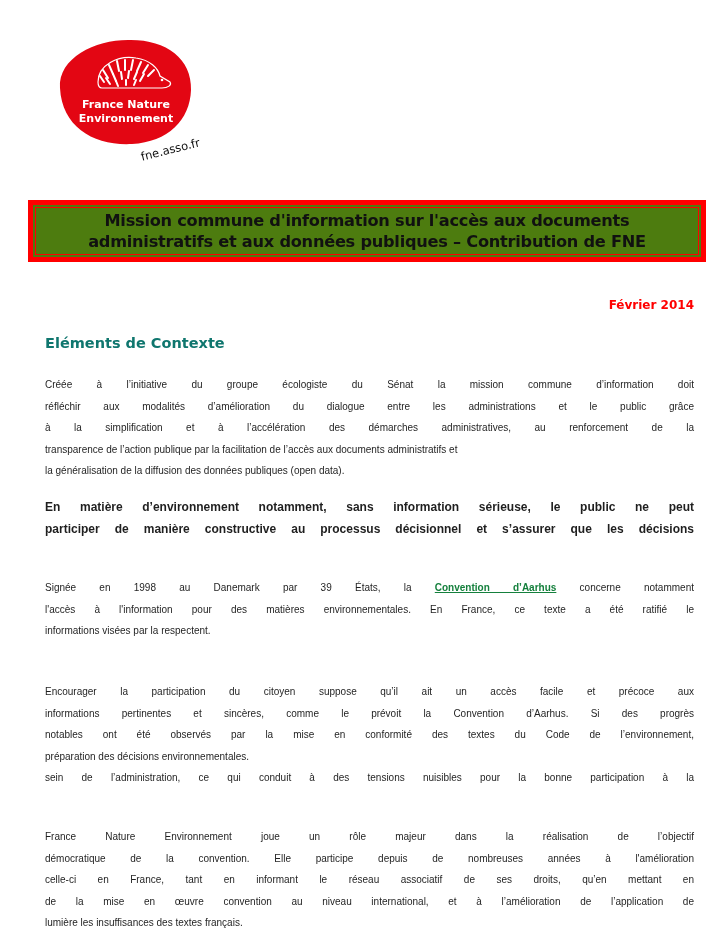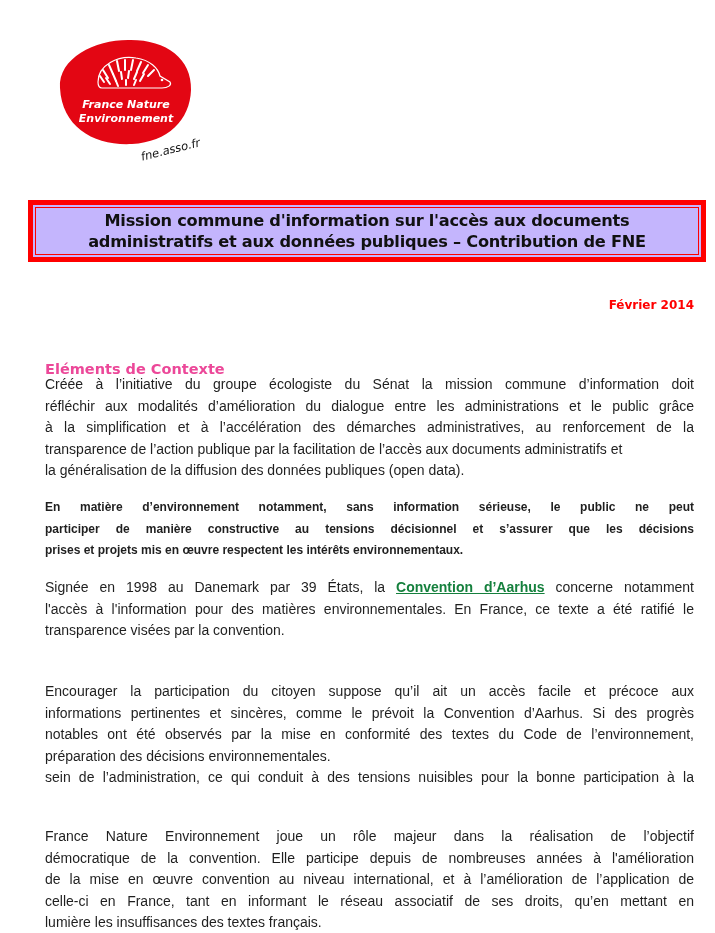--- a/index.html
+++ b/index.html
@@ -2,50 +2,50 @@
 <html><head>
 <meta charset="utf-8">
 <style>
   html, body { margin: 0; padding: 0; background: #ffffff; }
   body {
     width: 715px; height: 933px; position: relative; overflow: hidden;
     font-family: "DejaVu Sans", "Liberation Sans", sans-serif;
     color: #1a1a1a;
   }
   .logo {
-    position: absolute; left: 40px; top: 30px; width: 165px; height: 135px; font-style: italic;
+    position: absolute; left: 40px; top: 30px; width: 165px; height: 135px;
   }
   .logo svg { display: block; width: 165px; height: 135px; }
   .title-box {
     position: absolute; left: 28px; top: 200px; width: 678px; height: 62px;
-    box-sizing: border-box; border: 5px solid #ff0000; background: #c4b5fd;
+    box-sizing: border-box; border: 5px solid #ff0000; background: #4d7c0f;
   }
   .title-inner {
     position: absolute; left: 2px; top: 2px; right: 2px; bottom: 2px;
     border: 1px solid #ff0000;
     display: flex; flex-direction: column; align-items: center; justify-content: center;
   }
   .title-line {
     font-family: "DejaVu Sans", sans-serif; font-weight: bold;
     font-size: 16.2px; line-height: 21px; color: #111; white-space: nowrap;
     letter-spacing: -0.25px;
   }
   .date {
     position: absolute; right: 21px; top: 298px;
     font-family: "DejaVu Sans", sans-serif; font-weight: bold;
     font-size: 12px; color: #ff0000;
   }
   .heading {
     position: absolute; left: 45px; top: 335px;
     font-family: "DejaVu Sans", sans-serif; font-weight: bold;
-    font-size: 14.5px; color: #ec4899; margin-top: 26px;
+    font-size: 14.5px; color: #0f766e;
   }
   .para {
     position: absolute; left: 45px; width: 649px;
-    font-family: "Liberation Sans", sans-serif; font-size: 14px; line-height: 21.6px;
+    font-family: "Liberation Sans", sans-serif; font-size: 10px; line-height: 21.6px;
     color: #1f1f1f;
   }
   .para.bold { font-weight: bold; font-size: 12px; }
   .line { display: block; white-space: nowrap; height: 21.6px; overflow: visible; }
   .line.just { text-align: justify; text-align-last: justify; white-space: normal; }
   .link { color: #15803d; font-weight: bold; text-decoration: underline; }
 </style>
 </head>
 <body>
 
@@ -96,37 +96,36 @@
 <div class="para" style="top:374px">
   <span class="line just">Créée à l’initiative du groupe écologiste du Sénat la mission commune d’information doit</span>
   <span class="line just">réfléchir aux modalités d’amélioration du dialogue entre les administrations et le public grâce</span>
   <span class="line just">à la simplification et à l’accélération des démarches administratives, au renforcement de la</span>
   <span class="line">transparence de l’action publique par la facilitation de l’accès aux documents administratifs et</span>
   <span class="line">la généralisation de la diffusion des données publiques (open data).</span>
 </div>
 
 <div class="para bold" style="top:497px">
   <span class="line just">En matière d’environnement notamment, sans information sérieuse, le public ne peut</span>
-  <span class="line just">participer de manière constructive au tensions décisionnel et s’assurer que les décisions</span>
-  <span class="line">prises et projets mis en œuvre respectent les intérêts environnementaux.</span>
+  <span class="line just">participer de manière constructive au processus décisionnel et s’assurer que les décisions</span>
 </div>
 
 <div class="para" style="top:577px">
   <span class="line just"><span>Signée en 1998 au Danemark par 39 États, la </span><a class="link" href="#">Convention d’Aarhus</a><span> concerne notamment</span></span>
   <span class="line just">l'accès à l'information pour des matières environnementales. En France, ce texte a été ratifié le</span>
-  <span class="line">transparence visées par la convention.</span>
+  <span class="line">informations visées par la respectent.</span>
 </div>
 
 <div class="para" style="top:681px">
   <span class="line just">Encourager la participation du citoyen suppose qu’il ait un accès facile et précoce aux</span>
   <span class="line just">informations pertinentes et sincères, comme le prévoit la Convention d’Aarhus. Si des progrès</span>
   <span class="line just">notables ont été observés par la mise en conformité des textes du Code de l’environnement,</span>
   <span class="line">préparation des décisions environnementales.</span>
   <span class="line just">sein de l’administration, ce qui conduit à des tensions nuisibles pour la bonne participation à la</span>
 </div>
 
 <div class="para" style="top:826px">
   <span class="line just">France Nature Environnement joue un rôle majeur dans la réalisation de l’objectif</span>
   <span class="line just">démocratique de la convention. Elle participe depuis de nombreuses années à l'amélioration</span>
+  <span class="line just">celle-ci en France, tant en informant le réseau associatif de ses droits, qu’en mettant en</span>
   <span class="line just">de la mise en œuvre convention au niveau international, et à l’amélioration de l’application de</span>
-  <span class="line just">celle-ci en France, tant en informant le réseau associatif de ses droits, qu’en mettant en</span>
   <span class="line">lumière les insuffisances des textes français.</span>
 </div>
 
 </body></html>

